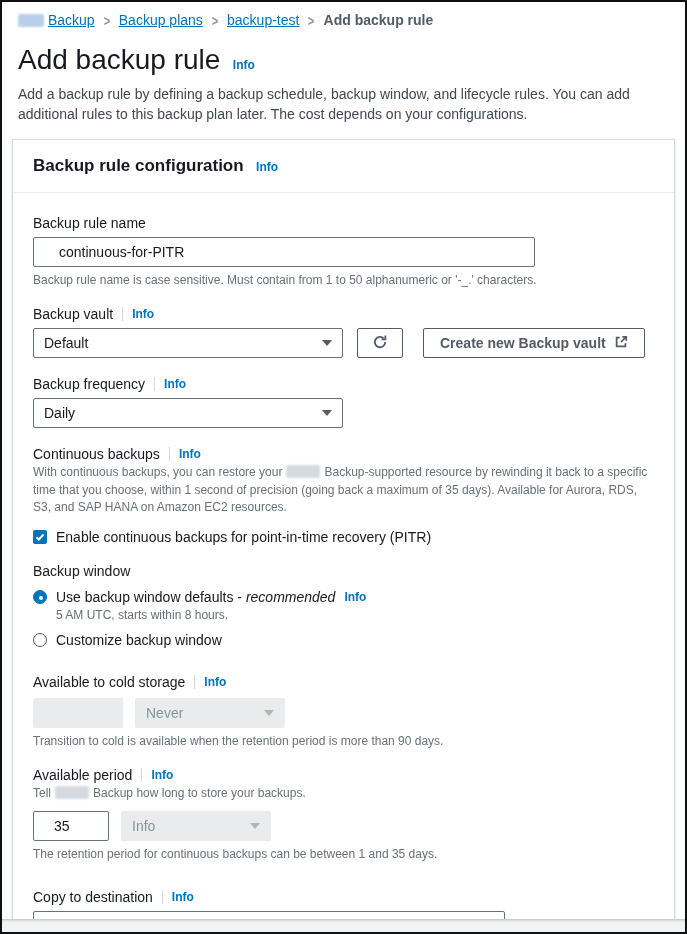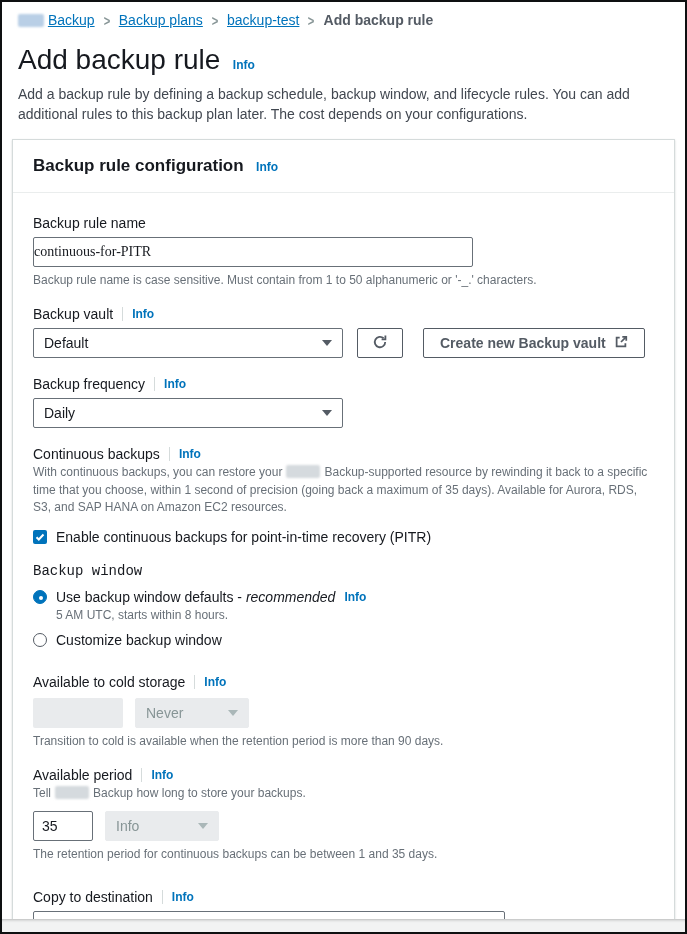--- a/index.html
+++ b/index.html
@@ -33,29 +33,29 @@
   .card-header .info-link { margin-left: 8px; }
   .card-body { padding: 16px 20px 18px 20px; }
   .field { margin-top: 18px; }
   .field:first-child { margin-top: 6px; }
   .label-row { display:flex; align-items:center; gap:9px; margin-bottom:6px; }
   .field-label { font-size: 14px; color:#16191f; }
   .vsep { width:1px; height:14px; background:#d5dbdb; }
   .helper { font-size: 12px; color:#687078; margin-top: 5px; line-height:1.4; }
   .desc-12 { font-size: 12px; color:#687078; line-height:1.45; max-width: 648px; }
   
-  .text-input { width: 440px; height: 30px; border:1px solid #687078; border-radius:2px; padding: 0 0; font-size:14px; color:#16191f; font-family:Liberation Serif, serif; background:#fff; }
+  .text-input { width: 502px; height: 30px; border:1px solid #687078; border-radius:2px; padding: 0 25px; font-size:14px; color:#16191f; font-family:Liberation Sans, sans-serif; background:#fff; }
   .select { height:30px; border:1px solid #687078; border-radius:2px; background:#fff; display:flex; align-items:center; justify-content:space-between; padding:0 10px; font-size:14px; color:#16191f; cursor:pointer; }
   .select.w-med { width: 310px; }
   .select.w-full { width: 472px; }
   .caret { width:0; height:0; border-left:5px solid transparent; border-right:5px solid transparent; border-top:6px solid #545b64; }
-  .select.disabled { background:#e9ebed; border:1px solid #e9ebed; color:#879596; cursor:default; width:114px; }
+  .select.disabled { background:#e9ebed; border:1px solid #e9ebed; color:#879596; cursor:default; width:150px; }
   .select.disabled .caret { border-top-color:#aab7b8; }
   .input-disabled { width:90px; height:30px; background:#e9ebed; border:none; border-radius:2px; }
-  .num-input { width:60px; height:30px; border:1px solid #687078; border-radius:2px; padding:0 8px; font-size:14px; color:#16191f; font-family:"Liberation Sans",sans-serif; }
+  .num-input { width:76px; height:30px; border:1px solid #687078; border-radius:2px; padding:0 20px; font-size:14px; color:#16191f; font-family:"Liberation Sans",sans-serif; }
   .controls-row { display:flex; align-items:center; gap:14px; }
   .icon-btn { width:46px; height:30px; border:1px solid #545b64; border-radius:2px; background:#fff; display:flex; align-items:center; justify-content:center; cursor:pointer; }
   .btn-secondary { height:30px; border:1px solid #545b64; border-radius:2px; background:#fff; color:#545b64; font-size:14px; font-weight:700; padding:0 16px; display:flex; align-items:center; gap:8px; cursor:pointer; font-family:Liberation Sans, sans-serif; margin-left:6px; }
   
   .check-row { display:flex; align-items:center; gap:9px; margin-top:12px; }
   .checkbox { width:14px; height:14px; border-radius:2px; background:#0073bb; display:flex; align-items:center; justify-content:center; cursor:pointer; flex:none; }
   .check-label { font-size:14px; color:#16191f; }
   .radio-row { display:flex; align-items:center; gap:9px; margin-top:10px; }
   .radio { width:14px; height:14px; border-radius:50%; border:1px solid #545b64; background:#fff; cursor:pointer; flex:none; position:relative; }
   .radio.selected { background:#0073bb; border-color:#0073bb; }
@@ -165,21 +165,21 @@
           <span class="checkbox">
             <svg width="10" height="10" viewBox="0 0 10 10">
                 <path d="M1.5 5.2l2.3 2.3 4.7-5" fill="none" stroke="#fff" stroke-width="2"></path>
               </svg>
           </span>
           <span class="check-label">Enable continuous backups for point-in-time recovery (PITR)</span>
         </div>
       </div>
 
       <div class="field">
-        <div class="label-row" style="margin-bottom:4px;font-family:Liberation Mono, monospace;">
+        <div class="label-row" style="margin-bottom:4px;">
           <span class="field-label">Backup window</span>
         </div>
         <div class="radio-row">
           <span class="radio selected"></span>
           <span class="radio-label">
             <span>Use backup window defaults -</span>
             <span class="italic">recommended</span>
           </span>
           <span class="info-link">Info</span>
         </div>

